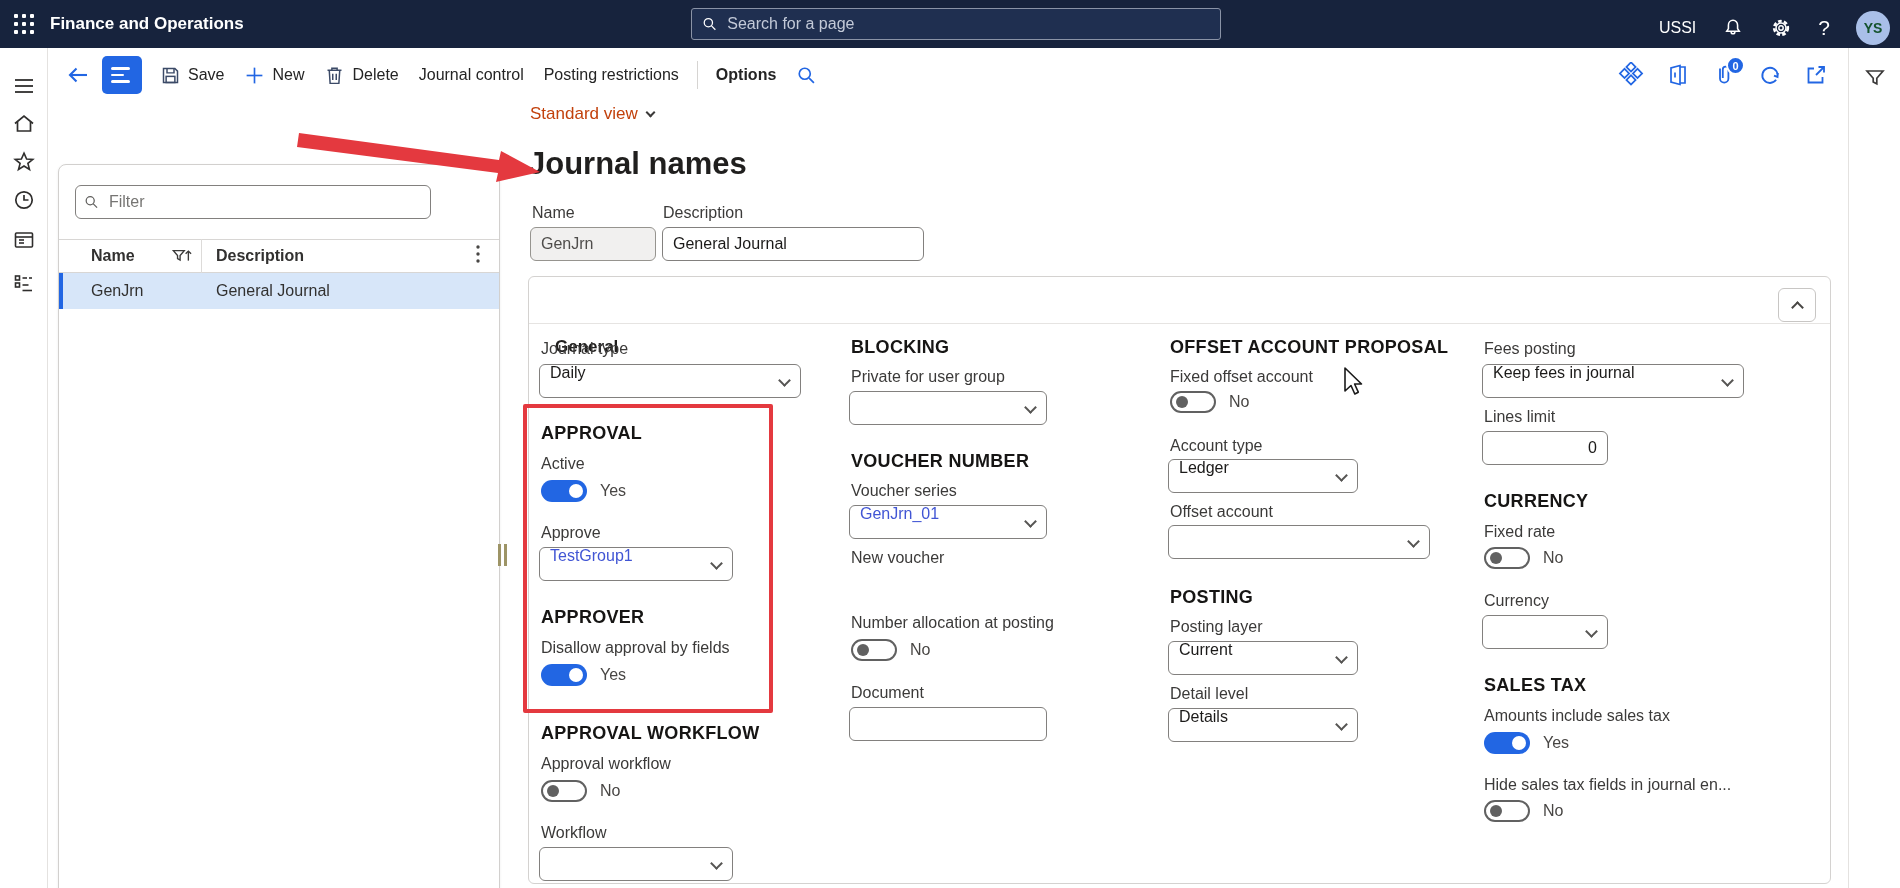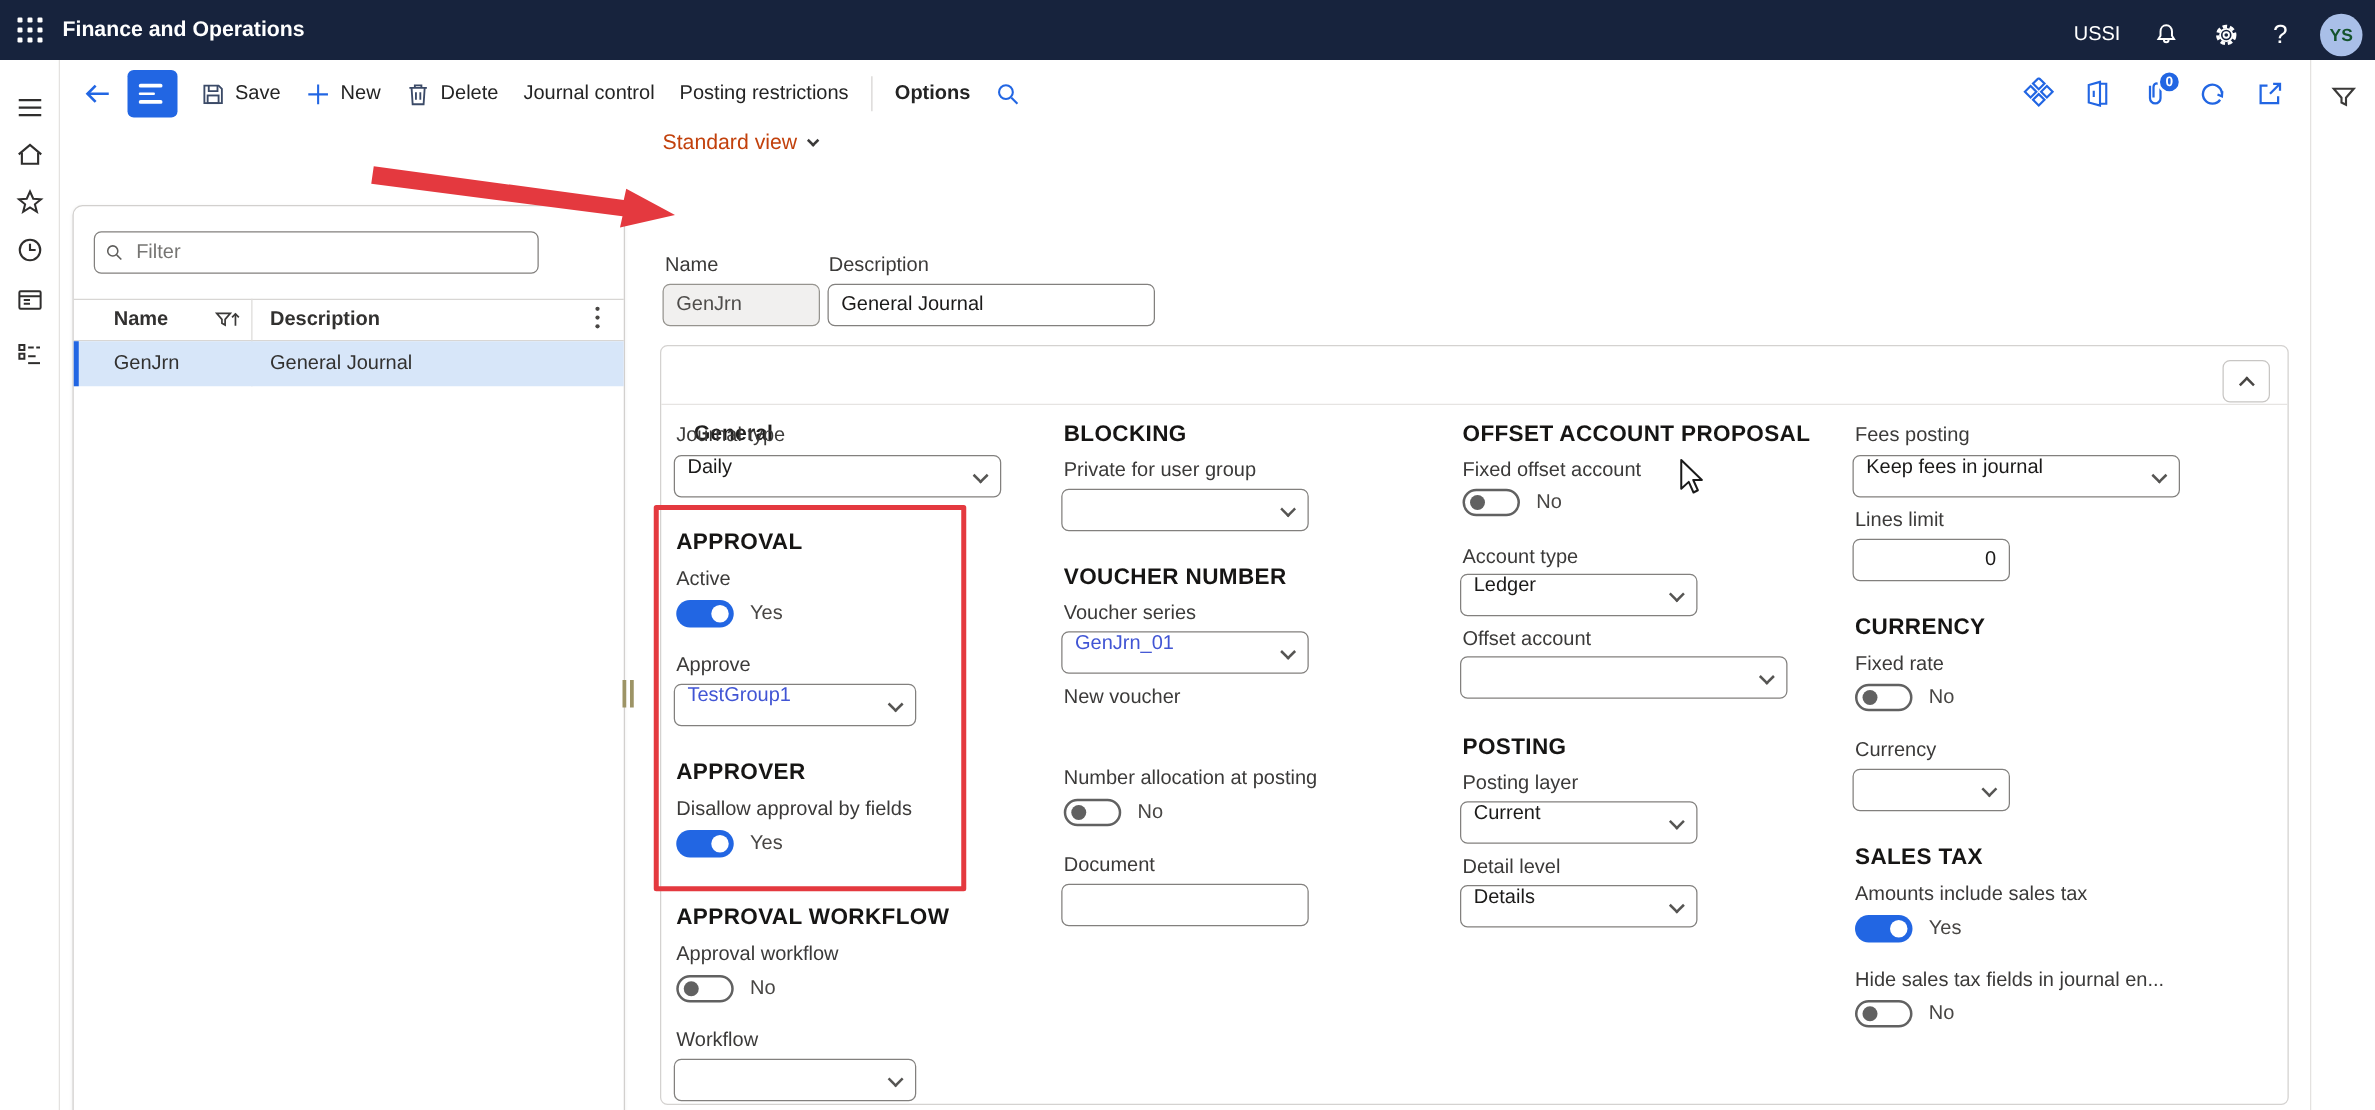--- a/index.html
+++ b/index.html
@@ -71,21 +71,21 @@
   .gen-card { position:absolute; left:528px; top:276px; width:1303px; height:608px; border:1px solid #d4d2d0; border-radius:6px; background:#fff; z-index:6; }
   .gen-title { position:absolute; left:26px; top:16px; font-size:17px; font-weight:700; color:#201f1e;margin-top:44px; }
   .gen-divider { position:absolute; left:0; top:46px; width:100%; height:1px; background:#e6e4e2; }
   .collapse-btn { position:absolute; right:14px; top:11px; width:38px; height:34px; border:1px solid #c8c6c4; border-radius:6px; background:#fff; display:flex; align-items:center; justify-content:center; cursor:pointer; }
   .collapse-btn .chev { transform:rotate(-135deg); margin-top:5px; border-color:#484644; }
 
   .col { position:absolute; top:0; height:100%; width:300px; }
   .col1 { left:10px; } .col2 { left:320px; } .col3 { left:639px; } .col4 { left:953px; }
   .lbl { position:absolute; left:2px; font-size:16px; color:#3b3a39; white-space:nowrap; }
   .sec { position:absolute; left:2px; font-size:18px; font-weight:700; color:#161514; letter-spacing:.3px; white-space:nowrap; }
-  .select { position:absolute; left:0; height:34px; border:1px solid #82807e; border-radius:6px; background:#fff; font-size:16px; color:#1b1a19; display:flex; align-items:flex-start; padding:0 30px 0 10px; cursor:pointer; white-space:nowrap; overflow:hidden; }
+  .select { position:absolute; left:0; height:34px; border:1px solid #82807e; border-radius:6px; background:#fff; font-size:16px; color:#1b1a19; display:flex; align-items:flex-end; padding:0 30px 15px 10px; cursor:pointer; white-space:nowrap; overflow:hidden; }
   .select .chev { position:absolute; right:11px; top:11px; border-color:#565553; }
   .select.blue { color:#4155d4; }
   .togglerow { position:absolute; left:2px; display:flex; align-items:center; gap:13px; height:24px; }
   .toggle { width:46px; height:22px; border-radius:12px; position:relative; cursor:pointer; flex:none; }
   .toggle.on { background:#2266e3; }
   .toggle.on .knob { position:absolute; right:4px; top:4px; width:14px; height:14px; border-radius:50%; background:#fff; }
   .toggle.off { background:#fff; border:2px solid #616161; }
   .toggle.off .knob { position:absolute; left:4px; top:3px; width:12px; height:12px; border-radius:50%; background:#616161; }
   .state { font-size:16px; color:#484644; }
 
@@ -107,20 +107,27 @@
           <span></span>
           <span></span>
           <span></span>
           <span></span>
           <span></span>
           <span></span>
           <span></span>
       </div>
     </div>
     <div class="app-title">Finance and Operations</div>
+    <div class="top-search">
+      <svg width="16" height="16" viewBox="0 0 24 24">
+          <circle cx="10" cy="10" r="6.5" fill="none" stroke="#fff" stroke-width="2"></circle>
+          <line x1="15" y1="15" x2="21" y2="21" stroke="#fff" stroke-width="2"></line>
+        </svg>
+      <input type="text" placeholder="Search for a page" style="">
+    </div>
     <div class="top-right">
       <span class="env-label">USSI</span>
       <span class="top-icon">
         <svg width="22" height="22" viewBox="0 0 24 24" fill="none" stroke="#fff" stroke-width="1.7">
             <path d="M12 3.5c-3 0-5 2.4-5 5.4v3.8l-1.8 2.8h13.6L17 12.7V8.9c0-3-2-5.4-5-5.4z"></path>
             <path d="M10 16.3c0 1.2.9 2 2 2s2-.8 2-2"></path>
           </svg>
       </span>
       <span class="top-icon">
         <svg width="22" height="22" viewBox="0 0 24 24" fill="none" stroke="#fff">
@@ -324,20 +331,21 @@
 
   <div class="splitter">
       <i></i>
       <i></i>
     </div>
 
   <div class="view-selector">
     <span>Standard view</span>
     <span class="chev sm"></span>
   </div>
+  <div class="page-title">Journal names</div>
 
   <div class="hdr-lbl" style="left:532px">Name</div>
   <div class="hdr-lbl" style="left:663px">Description</div>
   <input class="tinput readonly" style="left: 530px; top: 227px; width: 126px;" value="GenJrn">
   <input class="tinput" style="left: 662px; top: 227px; width: 262px;" value="General Journal">
 
   <div class="gen-card">
     <div class="gen-title">General</div>
     <div class="collapse-btn">
         <span class="chev"></span>

